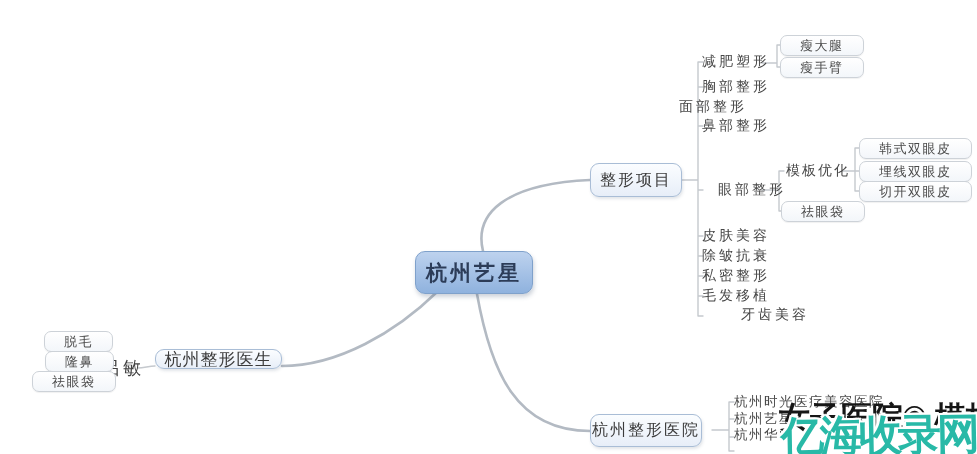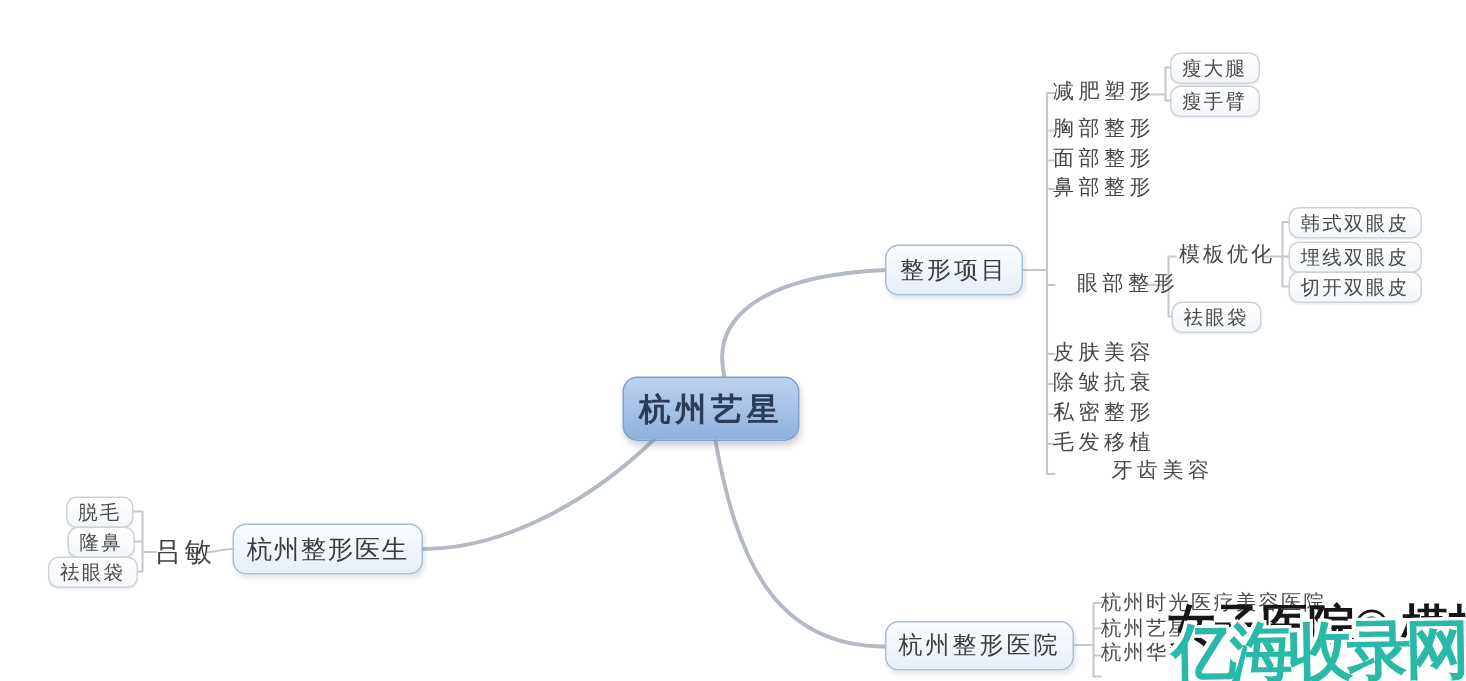--- a/index.html
+++ b/index.html
@@ -8,21 +8,21 @@
     overflow:hidden;font-family:"Liberation Serif", serif;
   }
   .stage svg{position:absolute;left:0;top:0;}
   .t{
     position:absolute;font-size:14px;line-height:14px;letter-spacing:3px;
     color:#474747;white-space:nowrap;
   }
   .leaf{
     position:absolute;box-sizing:border-box;font-size:13px;line-height:13px;
     letter-spacing:1.5px;color:#4a4a4a;border:1px solid #cdd2d8;border-radius:7px;
-    background:linear-gradient(#ffffff,#f3f6fa);padding:3px 7px;white-space:nowrap;
+    background:linear-gradient(#ffffff,#f3f6fa);padding:3px 19px;white-space:nowrap;
     box-shadow:0 1px 1px rgba(0,0,0,.06);
   }
   .node{
     position:absolute;box-sizing:border-box;display:flex;align-items:center;justify-content:center;
     border:1px solid #a9bdd6;border-radius:9px;
     background:linear-gradient(#fbfdff,#e7eef8);
     box-shadow:1px 2px 3px rgba(60,80,110,.15);
     color:#3b3b3b;white-space:nowrap;
   }
   .node-root{
@@ -85,47 +85,47 @@
   <div class="node node-root" style="left:415px;top:251px;width:118px;height:43px;">
     <span>杭州艺星</span>
   </div>
 
   <div class="node node-sub" style="left:590px;top:163px;width:92px;height:34px;">
     <span>整形项目</span>
   </div>
 
   <div class="t" style="left:702px;top:55px;">减肥塑形</div>
   <div class="t" style="left:702px;top:80px;">胸部整形</div>
-  <div class="t" style="left:702px;top:100px;">面部整形</div>
+  <div class="t" style="left:679px;top:100px;">面部整形</div>
   <div class="t" style="left:702px;top:119px;">鼻部整形</div>
   <div class="t" style="left:702px;top:183px;padding-left:16px;">眼部整形</div>
   <div class="t" style="left:702px;top:229px;">皮肤美容</div>
   <div class="t" style="left:702px;top:249px;">除皱抗衰</div>
   <div class="t" style="left:702px;top:269px;">私密整形</div>
   <div class="t" style="left:702px;top:289px;">毛发移植</div>
   <div class="t" style="left:702px;top:308px;margin-left:39px;">牙齿美容</div>
 
   <div class="leaf" style="left:780px;top:35px;">瘦大腿</div>
   <div class="leaf" style="left:780px;top:57px;">瘦手臂</div>
 
   <div class="t" style="left:786px;top:164px;letter-spacing:2px;">模板优化</div>
   <div class="leaf" style="left:859px;top:138px;">韩式双眼皮</div>
   <div class="leaf" style="left:859px;top:161px;">埋线双眼皮</div>
   <div class="leaf" style="left:859px;top:181px;">切开双眼皮</div>
   <div class="leaf" style="left:781px;top:201px;">祛眼袋</div>
 
-  <div class="node node-sub" style="left:155px;top:349px;width:127px;height:34px;font-size:17px;letter-spacing:1px;">
+  <div class="node node-sub" style="left:155px;top:349px;width:127px;height:20px;font-size:17px;letter-spacing:1px;">
     <span>杭州整形医生</span>
   </div>
   <div class="plain" style="left:103px;top:361px;">吕敏</div>
   <div class="leaf" style="left:44px;top:331px;font-family:Liberation Serif, serif;">脱毛</div>
   <div class="leaf" style="left:45px;top:351px;">隆鼻</div>
   <div class="leaf" style="left:32px;top:371px;">祛眼袋</div>
 
-  <div class="node node-sub" style="left:590px;top:414px;width:126px;height:33px;">
+  <div class="node node-sub" style="left:590px;top:414px;width:112px;height:33px;">
     <span>杭州整形医院</span>
   </div>
   <div class="hosp" style="left:734px;top:395px;">杭州时光医疗美容医院</div>
   <div class="hosp" style="left:734px;top:412px;">杭州艺星</div>
   <div class="hosp" style="left:734px;top:428px;">杭州华山</div>
 
   <div class="wm-dark">女子医院© 模板优化</div>
   <div class="wm-teal" style="color:#28b9a7;">亿海收录网</div>
 
 </div>

